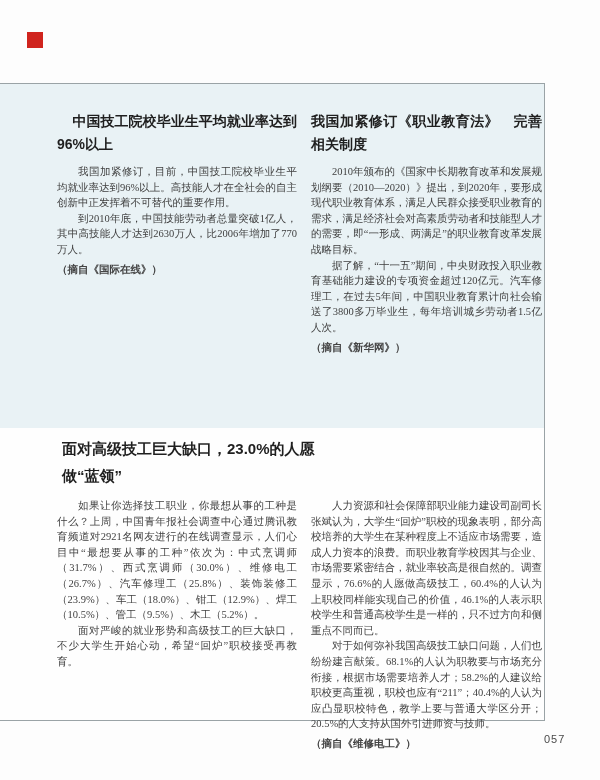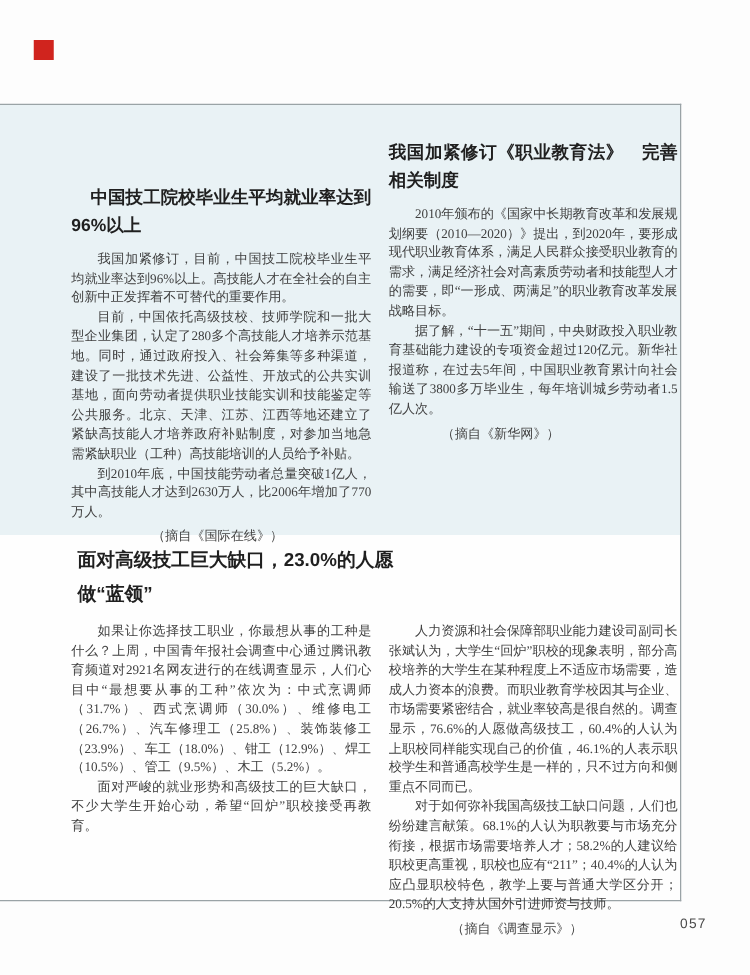--- a/index.html
+++ b/index.html
@@ -31,28 +31,28 @@
     display:flex;gap:14px;
   }
   .col{width:240px;}
   .colr{width:231px;}
   .box-title{
     margin:0 0 8px 0;
     font-family:"Liberation Sans","DejaVu Sans",sans-serif;
     font-weight:bold;font-size:14px;line-height:23px;
     color:#1f1f1f;text-align:justify;
   }
-  .indent1{text-indent:1.1em;margin-top:36px;}
+  .indent1{text-indent:1.1em;}
   .body-p{
     margin:0;font-size:10.5px;line-height:15.6px;
     color:#404040;text-align:justify;text-indent:2em;
   }
   .source{
     margin:4px 0 0 0;font-size:10.5px;line-height:15.6px;
-    color:#444;text-align:center;text-indent:0;
+    color:#444;text-align:left;text-indent:0;font-weight:bold;
   }
   .src-intl{padding-right:6px;}
   .src-xinhua{padding-right:52px;}
   .src-youth{padding-right:26px;}
   .article{
     box-sizing:border-box;width:544px;
     padding:7px 0 0 57px;
   }
   .article-title{
     margin:0 0 9px 5px;width:270px;
@@ -73,43 +73,42 @@
 <div class="page">
 
   <div class="red-marker"></div>
 
   <div class="frame">
 
     <div class="infobox">
       <div class="col">
         <h2 class="box-title indent1">中国技工院校毕业生平均就业率达到96%以上</h2>
         <p class="body-p">我国加紧修订，目前，中国技工院校毕业生平均就业率达到96%以上。高技能人才在全社会的自主创新中正发挥着不可替代的重要作用。</p>
-        <p class="body-p">目前，中国依托高级技校、技师学院和一批大型企业集团，认定了280多个高技能人才培养示范基地。同时，通过政府投入、社会筹集等多种渠道，建设了一批技术先进、公益性、开放式的公共实训基地，面向劳动者提供职业技能实训和技能鉴定等公共服务。北京、天津、江苏、江西等地还建立了紧缺高技能人才培养政府补贴制度，对参加当地急需紧缺职业（工种）高技能培训的人员给予补贴。</p>
         <p class="body-p">到2010年底，中国技能劳动者总量突破1亿人，其中高技能人才达到2630万人，比2006年增加了770万人。</p>
         <p class="source src-intl">（摘自《国际在线》）</p>
       </div>
       <div class="colr">
         <h2 class="box-title">我国加紧修订《职业教育法》　完善相关制度</h2>
         <p class="body-p">2010年颁布的《国家中长期教育改革和发展规划纲要（2010—2020）》提出，到2020年，要形成现代职业教育体系，满足人民群众接受职业教育的需求，满足经济社会对高素质劳动者和技能型人才的需要，即“一形成、两满足”的职业教育改革发展战略目标。</p>
-        <p class="body-p">据了解，“十一五”期间，中央财政投入职业教育基础能力建设的专项资金超过120亿元。新华社报道称，在过去5年间，中国职业教育累计向社会输送了3800多万毕业生，每年培训城乡劳动者1.5亿人次。</p>
+        <p class="body-p">据了解，“十一五”期间，中央财政投入职业教育基础能力建设的专项资金超过120亿元。汽车修理工，在过去5年间，中国职业教育累计向社会输送了3800多万毕业生，每年培训城乡劳动者1.5亿人次。</p>
         <p class="source src-xinhua">（摘自《新华网》）</p>
       </div>
     </div>
 
     <div class="article">
       <h2 class="article-title">面对高级技工巨大缺口，23.0%的人愿做“蓝领”</h2>
       <div class="cols">
         <div class="col">
           <p class="body-p">如果让你选择技工职业，你最想从事的工种是什么？上周，中国青年报社会调查中心通过腾讯教育频道对2921名网友进行的在线调查显示，人们心目中“最想要从事的工种”依次为：中式烹调师（31.7%）、西式烹调师（30.0%）、维修电工（26.7%）、汽车修理工（25.8%）、装饰装修工（23.9%）、车工（18.0%）、钳工（12.9%）、焊工（10.5%）、管工（9.5%）、木工（5.2%）。</p>
           <p class="body-p">面对严峻的就业形势和高级技工的巨大缺口，不少大学生开始心动，希望“回炉”职校接受再教育。</p>
         </div>
         <div class="colr">
           <p class="body-p">人力资源和社会保障部职业能力建设司副司长张斌认为，大学生“回炉”职校的现象表明，部分高校培养的大学生在某种程度上不适应市场需要，造成人力资本的浪费。而职业教育学校因其与企业、市场需要紧密结合，就业率较高是很自然的。调查显示，76.6%的人愿做高级技工，60.4%的人认为上职校同样能实现自己的价值，46.1%的人表示职校学生和普通高校学生是一样的，只不过方向和侧重点不同而已。</p>
           <p class="body-p">对于如何弥补我国高级技工缺口问题，人们也纷纷建言献策。68.1%的人认为职教要与市场充分衔接，根据市场需要培养人才；58.2%的人建议给职校更高重视，职校也应有“211”；40.4%的人认为应凸显职校特色，教学上要与普通大学区分开；20.5%的人支持从国外引进师资与技师。</p>
-          <p class="source src-youth">（摘自《调查显示》）</p>
+          <p class="source src-youth">（摘自《维修电工》）</p>
         </div>
       </div>
     </div>
 
   </div>
 
   <div class="page-number">057</div>
 
 </div>
 

